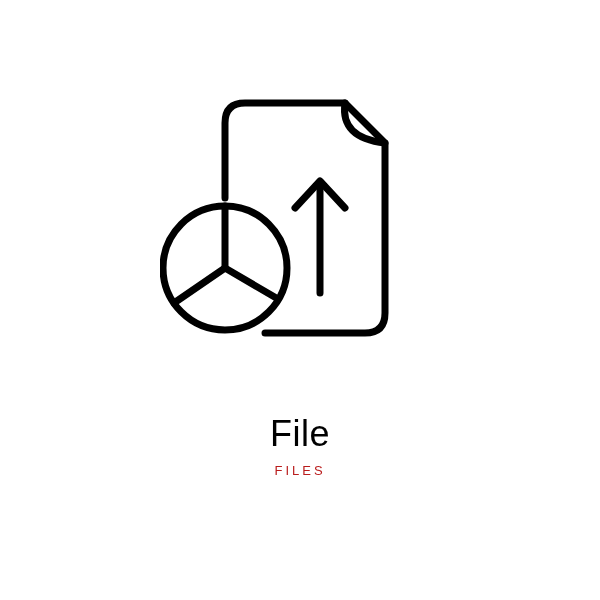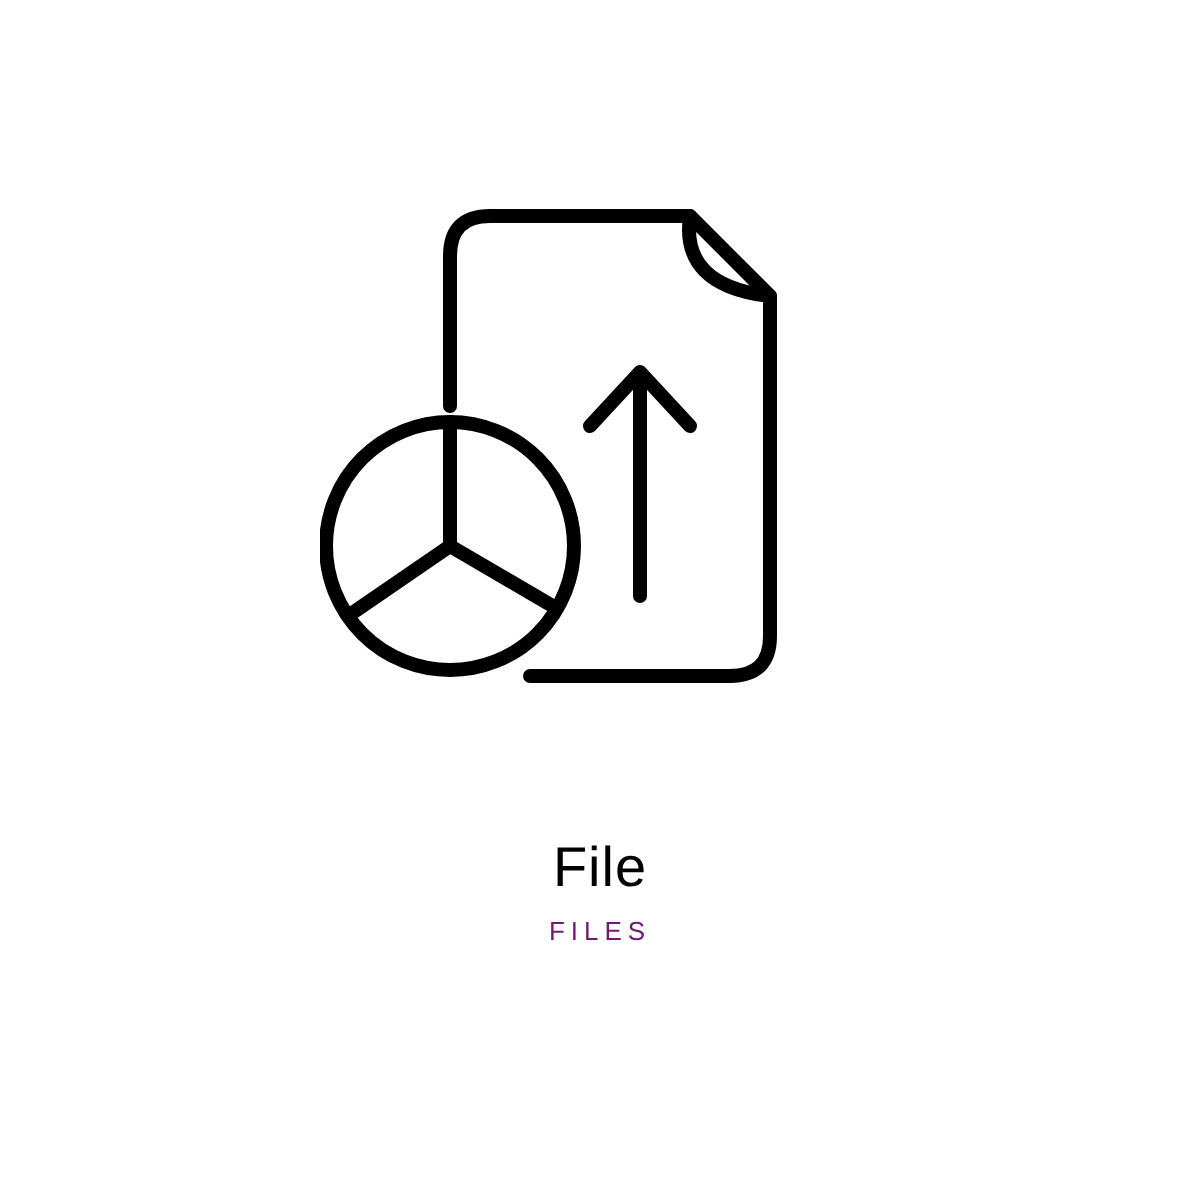--- a/index.html
+++ b/index.html
@@ -20,29 +20,29 @@
       align-items: center;
       justify-content: center;
       margin-bottom: 50px;
       margin-top: -40px;
     }
     .icon-wrap svg {
       width: 100%;
       height: 100%;
     }
     .title {
-      font-size: 28px;
+      font-size: 36px;
       color: #000;
       font-weight: 400;
       letter-spacing: 0.5px;
       margin-bottom: 8px;
     }
     .subtitle {
       font-size: 13px;
-      color: #701a75;
+      color: #b91c1c;
       font-weight: 400;
       letter-spacing: 3px;
       text-transform: uppercase;
     }
   </style>
 </head>
 <body>
 
 <div class="icon-wrap">
   <svg viewBox="0 0 280 280" fill="none" stroke="#000" stroke-width="7" stroke-linecap="round" stroke-linejoin="round">

